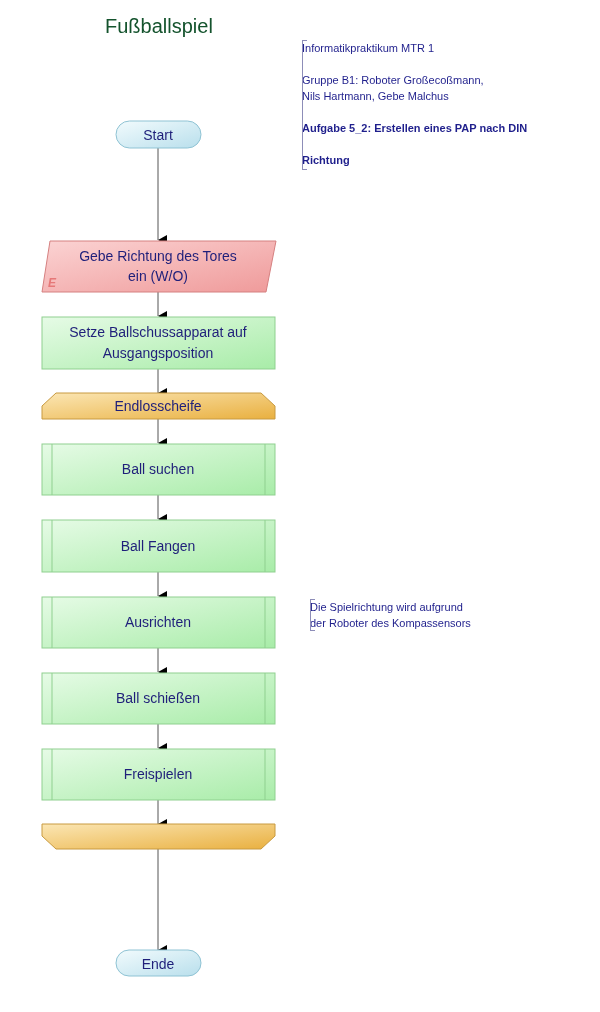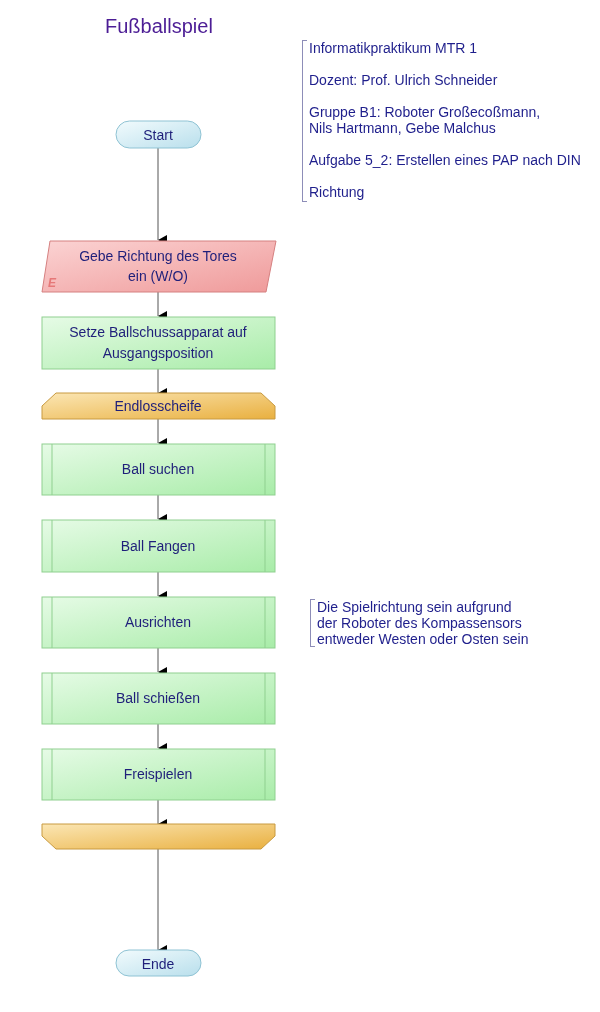--- a/index.html
+++ b/index.html
@@ -1,45 +1,43 @@
 <!DOCTYPE html>
 <html><head>
 <meta charset="utf-8">
 <style>
   html, body { margin: 0; padding: 0; background: #ffffff; }
   body { width: 600px; height: 1012px; position: relative; overflow: hidden;
          font-family: "Liberation Sans", "DejaVu Sans", sans-serif; color: #1f1f7a; }
-  .title { position: absolute; left: 105px; top: 15px; font-size: 20px; color: #4c1d95; }
-  .note { position: absolute; font-size: 14px; line-height: 16px; color: #1f1f8c;
-          padding-left: 7px; }
+  .title { position: absolute; left: 105px; top: 15px; font-size: 20px; color: #14532d; }
+  .note { position: absolute; font-size: 11px; line-height: 16px; color: #1f1f8c;
+          }
   .note .bracket { position: absolute; left: 0; top: 0; bottom: 0; width: 4px;
           border-left: 1.5px solid #8d8db8; border-top: 1.5px solid #8d8db8; border-bottom: 1.5px solid #8d8db8; }
   .note p { margin: 0 0 16px 0; }
-  .note p:last-child { margin-bottom: 2px; }
+  .note p:last-child { margin-bottom: 2px; font-weight: bold; }
   svg.flow { position: absolute; left: 0; top: 0; }
   .lbl { font-family: "Liberation Sans", "DejaVu Sans", sans-serif; fill: #1f1f7a; font-size: 14px; }
 </style>
 </head>
 <body>
 
 <div class="title">Fußballspiel</div>
 
 <div class="note" style="left:302px; top:40px;">
   <div class="bracket"></div>
   <p><span>Informatikpraktikum MTR 1</span></p>
-  <p><span>Dozent: Prof. Ulrich Schneider</span></p>
   <p><span>Gruppe B1: Roboter Großecoßmann,</span><br><span>Nils Hartmann, Gebe Malchus</span></p>
   <p><span>Aufgabe 5_2: Erstellen eines PAP nach DIN</span><br><br><span>Richtung</span></p>
 </div>
 
 <div class="note" style="left:310px; top:599px;">
   <div class="bracket"></div>
-  <span>Die Spielrichtung sein aufgrund</span><br>
+  <span>Die Spielrichtung wird aufgrund</span><br>
   <span>der Roboter des Kompassensors</span><br>
-  <span>entweder Westen oder Osten sein</span>
 </div>
 
 <svg class="flow" width="600" height="1012">
   <defs>
     <linearGradient id="gTerm" x1="0" y1="0" x2="1" y2="1">
       <stop offset="0" stop-color="#f2fbfd"></stop>
         <stop offset="1" stop-color="#b9dfec"></stop>
     </linearGradient>
     <linearGradient id="gInput" x1="0" y1="0" x2="1" y2="1">
       <stop offset="0" stop-color="#fbd3d3"></stop>

